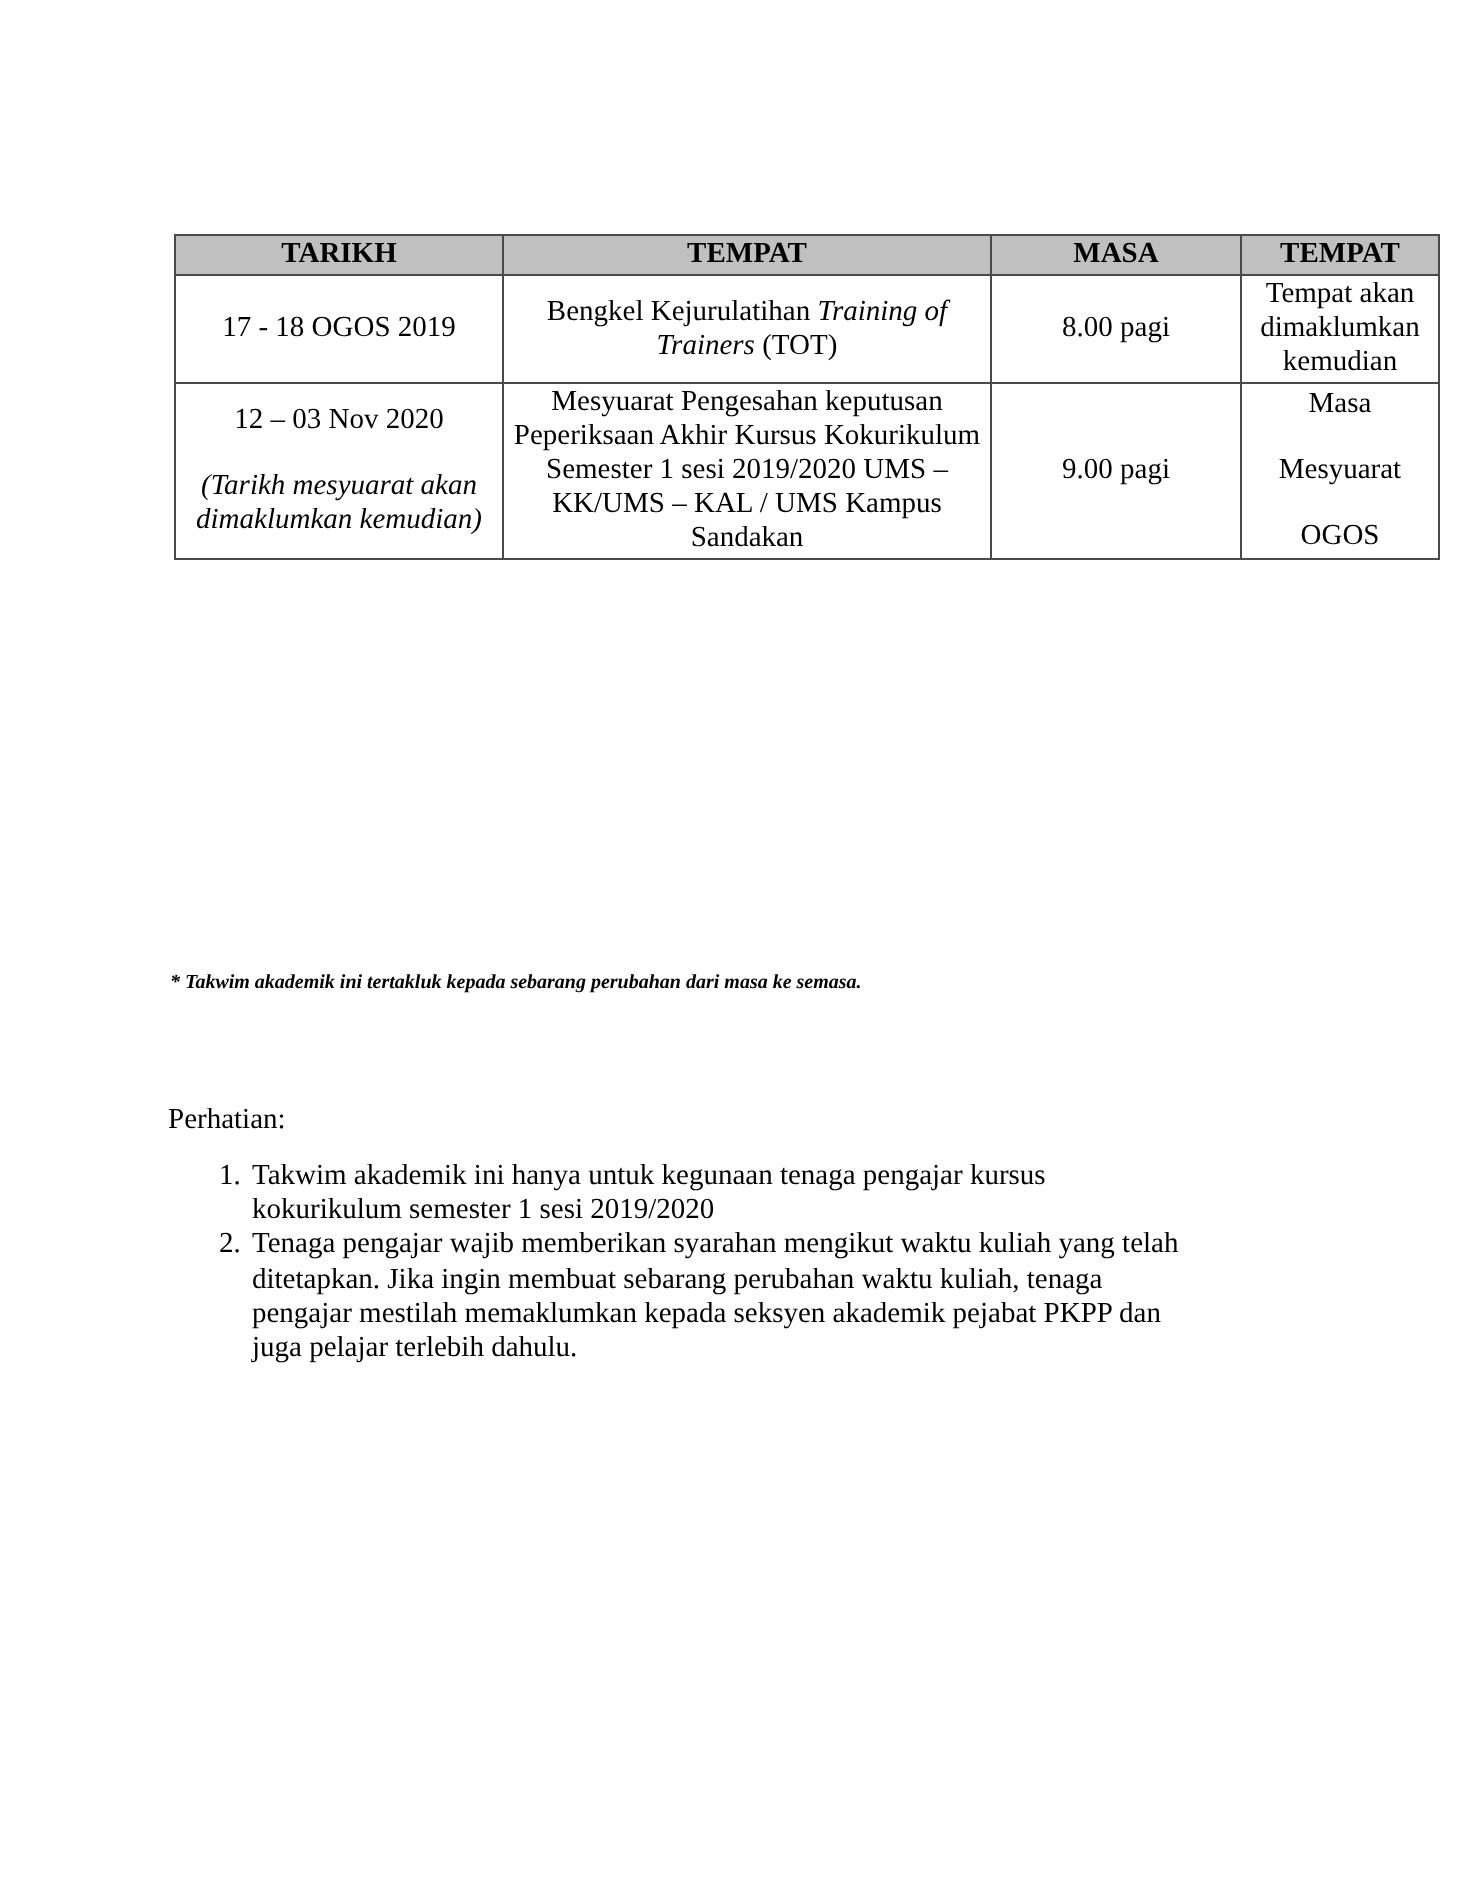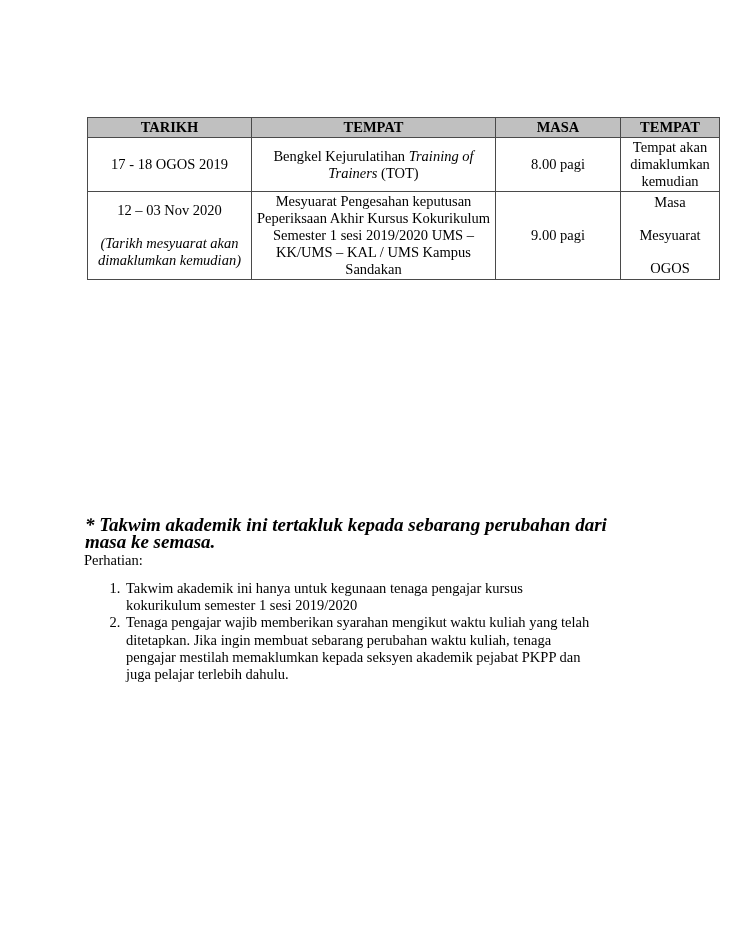--- a/index.html
+++ b/index.html
@@ -42,23 +42,23 @@
     font-size: 14.5px;
   }
   tr.r1 td { height: 51px; }
   tr.r-mid td { height: 35px; }
   tr.r6 td { height: 84px; }
   tr.r7 td { height: 88px; }
   .gap-after { margin-bottom: 16px; }
   .it { font-style: italic; }
   .footnote {
     position: absolute;
-    left: 85px; top: 516px;
+    left: 85px; top: 483px;
     width: 560px;
-    font-size: 19px;
+    font-size: 10px;
     font-weight: bold;
     font-style: italic;
     line-height: 17px;
   }
   .perhatian {
     position: absolute;
     left: 84px; top: 552px;
     font-size: 14.5px;
     line-height: 17px;
   }

